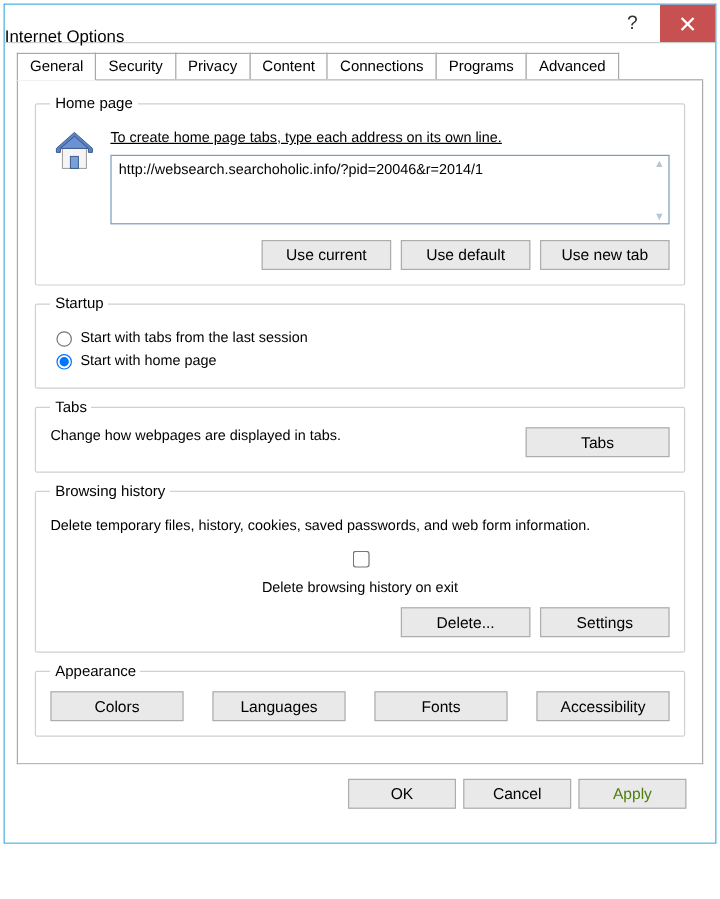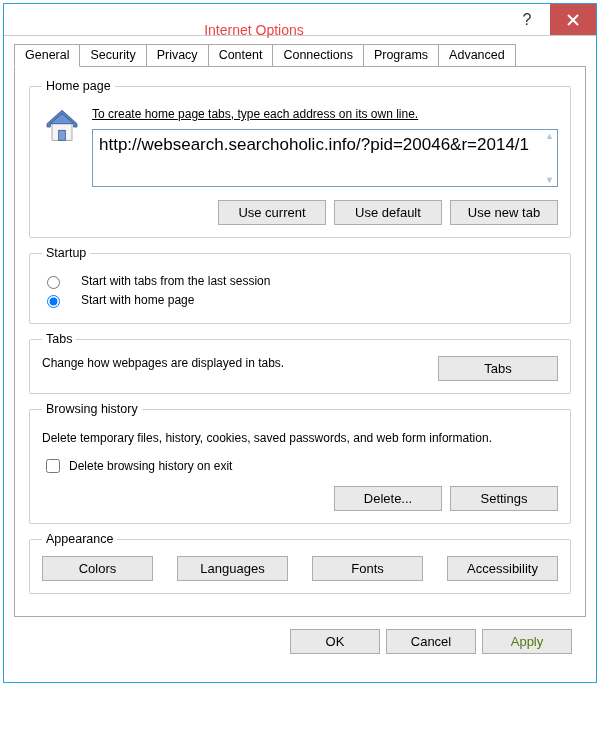--- a/index.html
+++ b/index.html
@@ -20,23 +20,22 @@
 .titlebar {
   height: 32px;
   background: #fff;
   border-bottom: 1px solid #ccc;
   display: flex;
   align-items: center;
   position: relative;
 }
 .titlebar-title {
   flex: 1;
-  text-align: center;
   font-size: 14px;
-  color: #ef4444;
+  color: #000000;
   margin-top: 20px;
 }
 .titlebar-buttons { display: flex; height: 100%; }
 .help-btn {
   width: 46px;
   display: flex; align-items: center; justify-content: center;
   font-size: 16px; color: #333; cursor: pointer;
 }
 .close-btn {
   width: 46px;
@@ -86,21 +85,21 @@
 .hp-row { display: flex; gap: 10px; align-items: flex-start; text-decoration: underline; }
 .house-icon { width: 40px; height: 40px; flex-shrink: 0; margin-top: 4px; }
 .hp-right { flex: 1; }
 .hp-text { margin: 4px 0 8px 0; }
 .hp-input {
   width: 100%;
   height: 58px;
   border: 1px solid #7a9cbc;
   padding: 4px 16px 4px 6px;
   font-family: inherit;
-  font-size: 17px;
+  font-size: 12px;
   resize: none;
   line-height: 1.3;
 }
 .scroll-indicator {
   position: absolute;
   right: 4px;
   display: flex;
   flex-direction: column;
   justify-content: space-between;
   height: 54px;
@@ -115,26 +114,26 @@
   min-width: 108px;
   height: 25px;
   border: 1px solid #adadad;
   background: #e9e9e9;
   font-family: inherit;
   font-size: 13px;
   cursor: pointer;
   padding: 0 8px;
 }
 .btn:disabled { color: #4d7c0f; }
-.startup-row { display: flex; align-items: center; gap: 18px; margin: 3px 0; }
+.startup-row { display: flex; align-items: center; gap: 4px; margin: 3px 0; }
 .radio { width: 13px; height: 13px; }
 .tabs-inner { display: flex; justify-content: space-between; gap: 10px; }
 .tabs-inner .btn { min-width: 120px; }
 .bh-text { margin: 4px 0 10px 0; line-height: 1.35; }
-.chk-row { display: flex; align-items: center; gap: 6px; }
+.chk-row { display: flex; align-items: center; gap: 6px; flex-direction: column; }
 .chk { width: 14px; height: 14px; }
 .appearance-row { display: flex; gap: 24px; }
 .appearance-row .btn { flex: 1; min-width: 0; }
 .footer {
   display: flex;
   justify-content: flex-end;
   gap: 6px;
   padding: 12px 14px 14px 0;
   background: #fff;
 }

